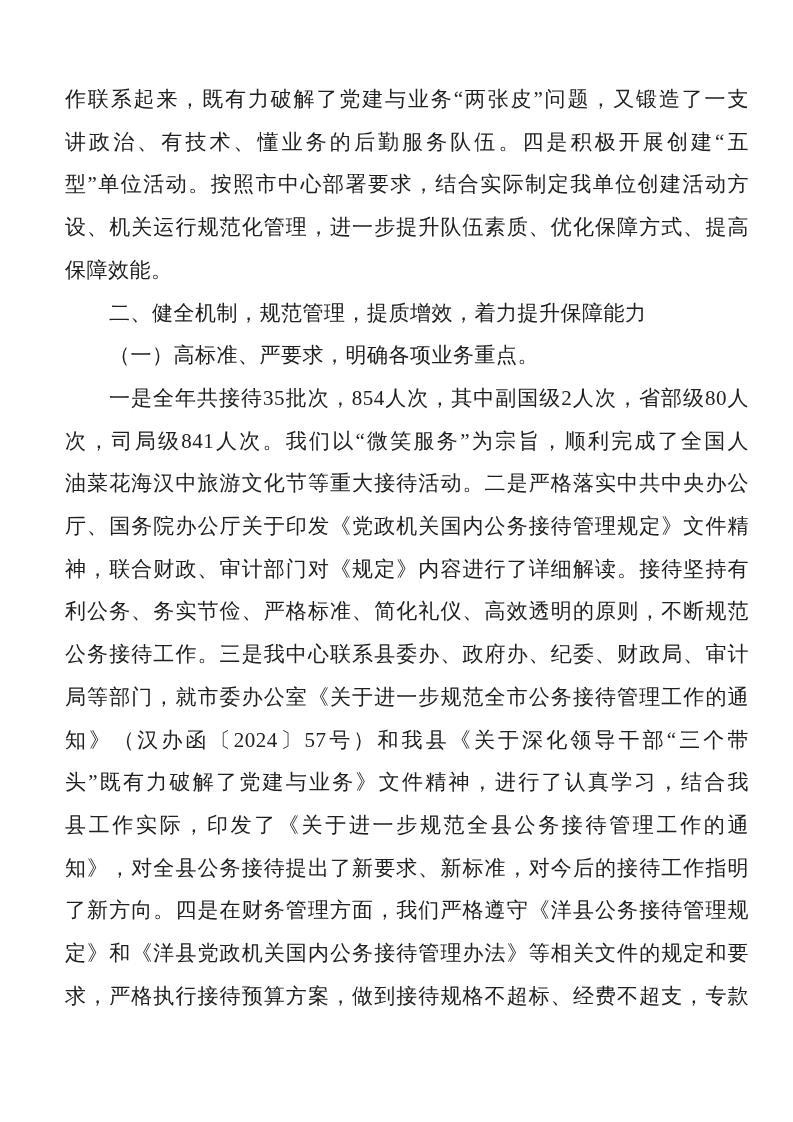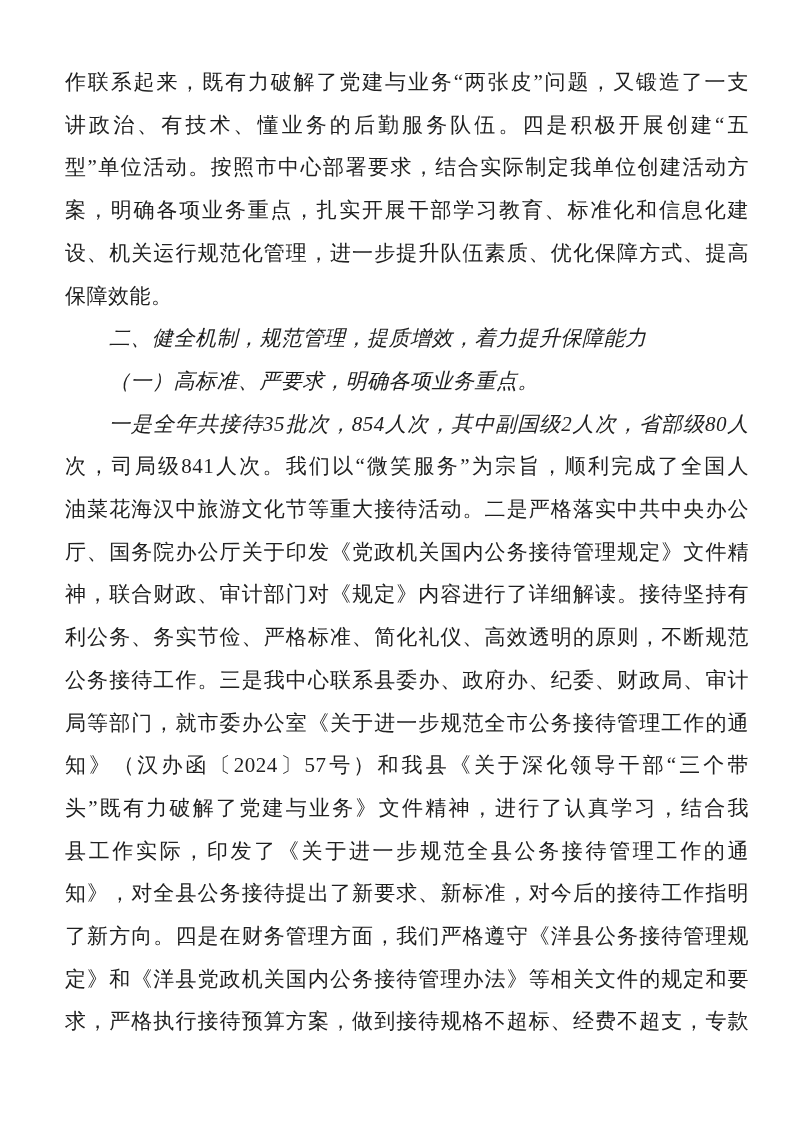--- a/index.html
+++ b/index.html
@@ -12,21 +12,21 @@
     width: 793px;
     height: 1122px;
     background: #ffffff;
     overflow: hidden;
     font-family: "Liberation Serif", "DejaVu Serif", serif;
     color: #202020;
   }
   .page-body {
     position: absolute;
     left: 65px;
-    top: 61px;
+    top: 78px;
     width: 684px;
   }
   .line {
     height: 42.71px;
     line-height: 42.71px;
     font-size: 21px;
     letter-spacing: 0.5px;
     white-space: normal;
     overflow: hidden;
   }
@@ -36,32 +36,30 @@
     text-align-last: justify;
   }
   
   .ll {
     text-align: center;
     text-align-last: left;
   }
   
   .ind {
     text-indent: 44px;
-    font-style: italic;
   }
 </style>
 </head>
 <body>
 
 <div class="page">
   <div class="page-body">
     <div class="line jl">作联系起来，既有力破解了党建与业务“两张皮”问题，又锻造了一支</div>
     <div class="line jl">讲政治、有技术、懂业务的后勤服务队伍。四是积极开展创建“五</div>
     <div class="line jl">型”单位活动。按照市中心部署要求，结合实际制定我单位创建活动方</div>
-    <div class="line jl">案，明确各项业务重点，扎实开展干部学习教育、标准化和信息化建</div>
     <div class="line jl">设、机关运行规范化管理，进一步提升队伍素质、优化保障方式、提高</div>
     <div class="line ll">保障效能。</div>
     <div class="line ll ind">二、健全机制，规范管理，提质增效，着力提升保障能力</div>
     <div class="line ll ind">（一）高标准、严要求，明确各项业务重点。</div>
     <div class="line jl ind">一是全年共接待35批次，854人次，其中副国级2人次，省部级80人</div>
     <div class="line jl">次，司局级841人次。我们以“微笑服务”为宗旨，顺利完成了全国人</div>
     <div class="line jl">油菜花海汉中旅游文化节等重大接待活动。二是严格落实中共中央办公</div>
     <div class="line jl">厅、国务院办公厅关于印发《党政机关国内公务接待管理规定》文件精</div>
     <div class="line jl">神，联合财政、审计部门对《规定》内容进行了详细解读。接待坚持有</div>
     <div class="line jl">利公务、务实节俭、严格标准、简化礼仪、高效透明的原则，不断规范</div>

